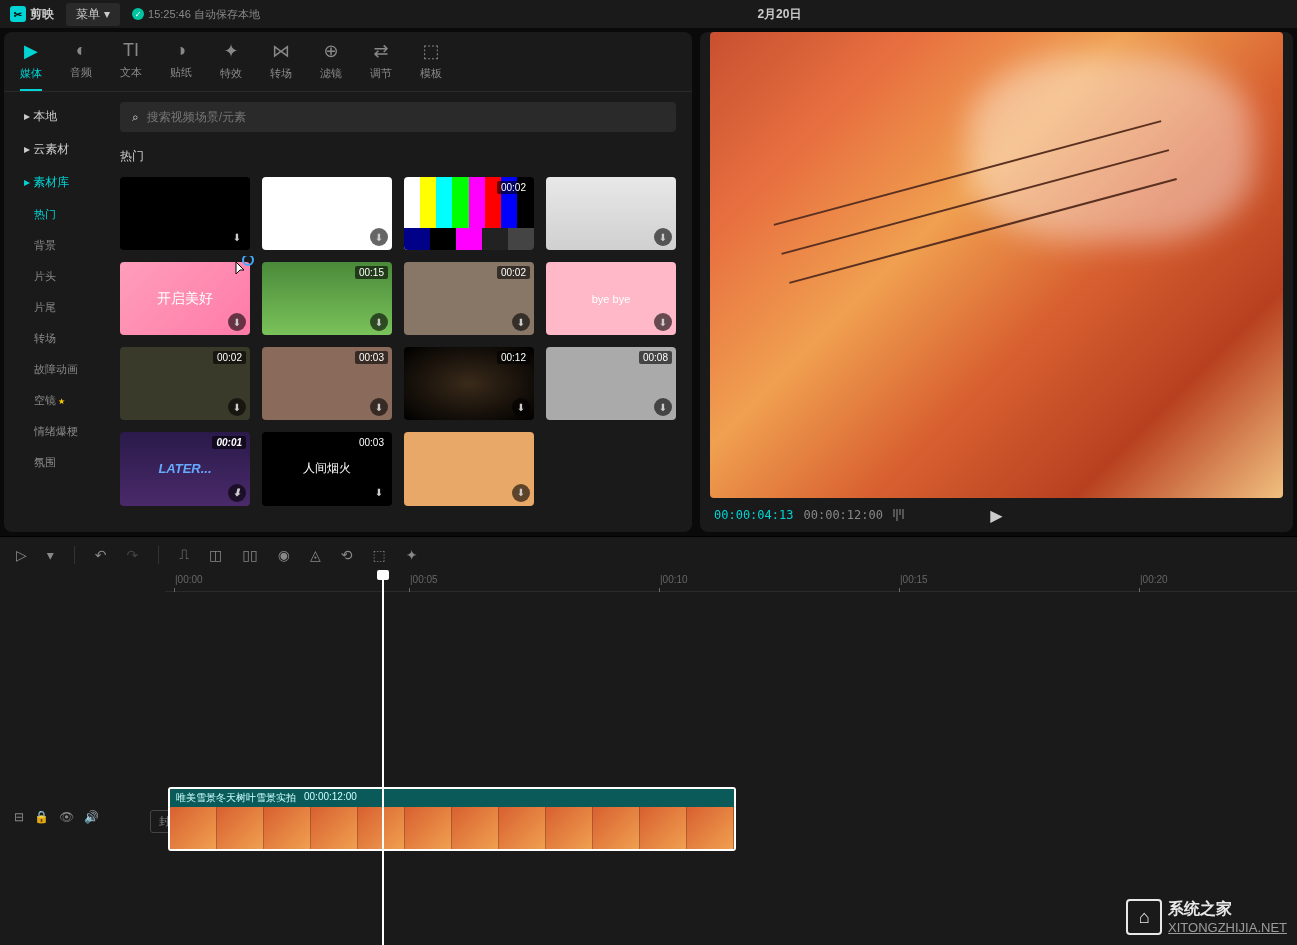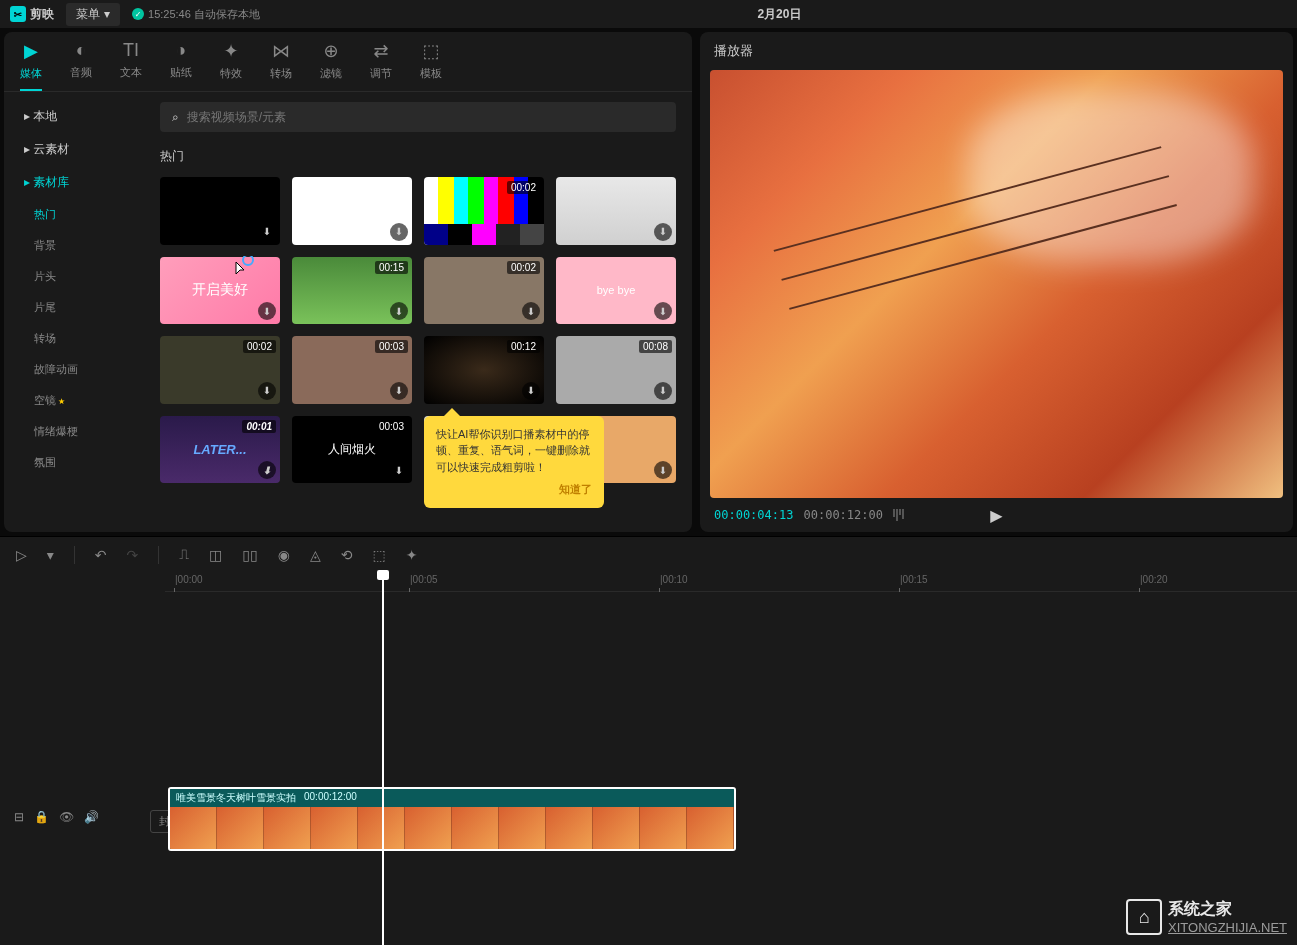--- a/index.html
+++ b/index.html
@@ -11,21 +11,21 @@
 .autosave { color: #888; font-size: 11px; display: flex; align-items: center; gap: 4px; }
 .check-icon { width: 12px; height: 12px; background: #00c4a0; border-radius: 50%; display: flex; align-items: center; justify-content: center; color: #fff; font-size: 8px; }
 .title-center { flex: 1; text-align: center; font-weight: bold; }
 .main-area { display: flex; height: 508px; }
 .left-panel { width: 688px; background: #1a1a1a; border-radius: 8px; margin: 4px; display: flex; flex-direction: column; }
 .tabs { display: flex; padding: 8px 16px 0; gap: 28px; border-bottom: 1px solid #2a2a2a; }
 .tab { display: flex; flex-direction: column; align-items: center; gap: 4px; padding-bottom: 8px; cursor: pointer; color: #888; }
 .tab.active { color: #00d4d4; border-bottom: 2px solid #00d4d4; }
 .tab-icon { font-size: 18px; }
 .tab-label { font-size: 11px; }
-.panel-body { display: flex; flex: 1; overflow: hidden; gap: 40px; }
+.panel-body { display: flex; flex: 1; overflow: hidden; }
 .sidebar { width: 100px; padding: 8px 0; }
 .sidebar-item { padding: 8px 20px; cursor: pointer; color: #ccc; font-size: 12px; }
 .sidebar-item.active { color: #00d4d4; }
 .sidebar-item.indent { padding-left: 30px; font-size: 11px; color: #888; }
 .sidebar-item.indent.active { color: #00d4d4; }
 .content { flex: 1; padding: 10px 16px; overflow-y: auto; }
 .search-box { background: #2a2a2a; border-radius: 4px; padding: 8px 12px; display: flex; align-items: center; gap: 8px; margin-bottom: 16px; }
 .search-box input { background: transparent; border: none; color: #888; flex: 1; outline: none; font-size: 12px; }
 .section-title { color: #ccc; margin-bottom: 12px; font-size: 12px; }
 .grid { display: grid; grid-template-columns: repeat(4, 1fr); gap: 12px; }
@@ -217,37 +217,29 @@
             <div class="thumb thumb-later">
               <span>LATER...</span>
               <span class="duration">00:01</span>
               <span class="dl-icon">⬇</span>
             </div>
             <div class="thumb thumb-text">
               <span>人间烟火</span>
               <span class="duration">00:03</span>
               <span class="dl-icon">⬇</span>
             </div>
-            <div class="thumb thumb-hands" style="overflow: visible;">
-              <span class="dl-icon">⬇</span>
-              <div class="tooltip-bubble" style="position: absolute; left: 0px; top: 0px;">
-                <div>快让AI帮你识别口播素材中的停顿、重复、语气词，一键删除就可以快速完成粗剪啦！</div>
-                <div class="tooltip-ok">知道了</div>
-              </div>
-            </div>
             <div class="thumb thumb-orange">
               <span class="dl-icon">⬇</span>
             </div>
           </div>
       </div>
     </div>
   </div>
 
   <div class="right-panel">
-    <div class="player-header">播放器</div>
     <div class="preview"></div>
     <div class="player-controls pc-wrap">
       <span class="time-current">00:00:04:13</span>
       <span class="time-total">00:00:12:00</span>
       <span class="bars-icon">
           <span style="height:8px"></span>
           <span style="height:12px"></span>
           <span style="height:6px"></span>
           <span style="height:10px"></span>
         </span>

